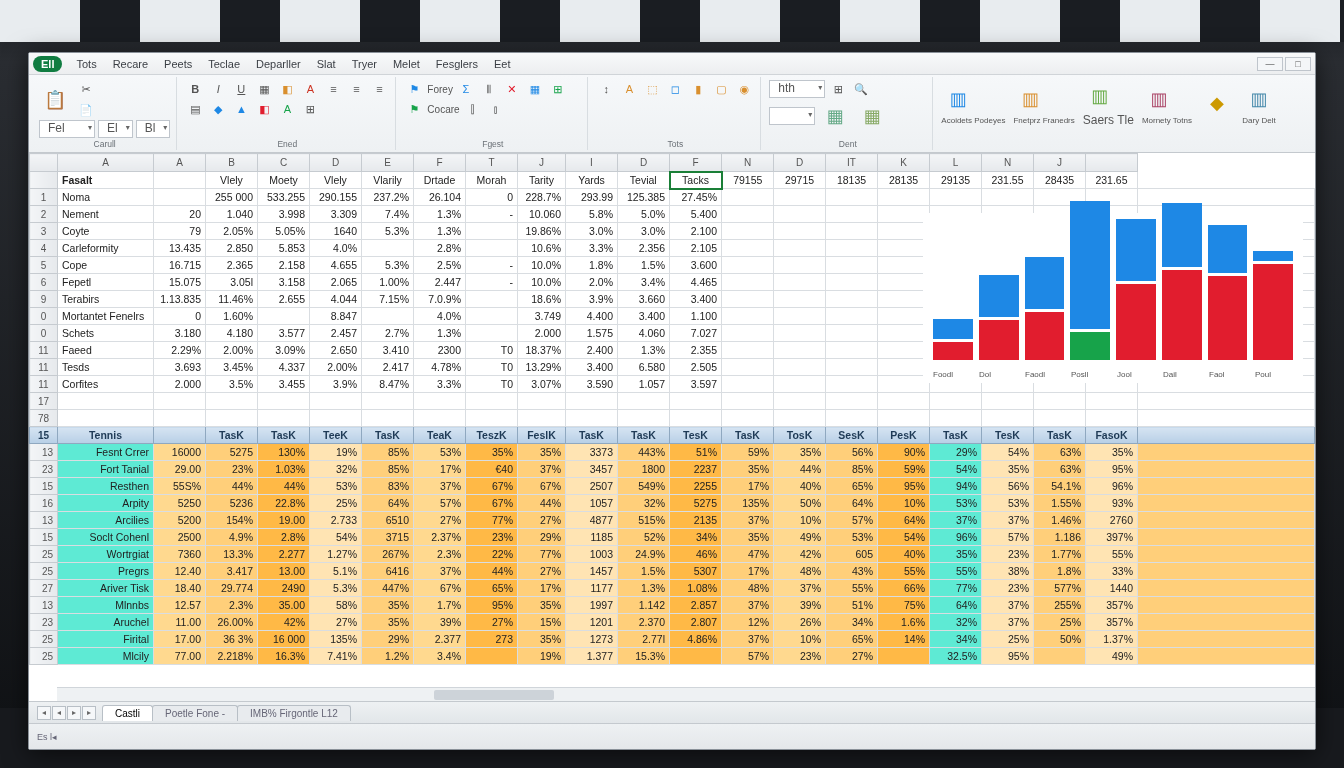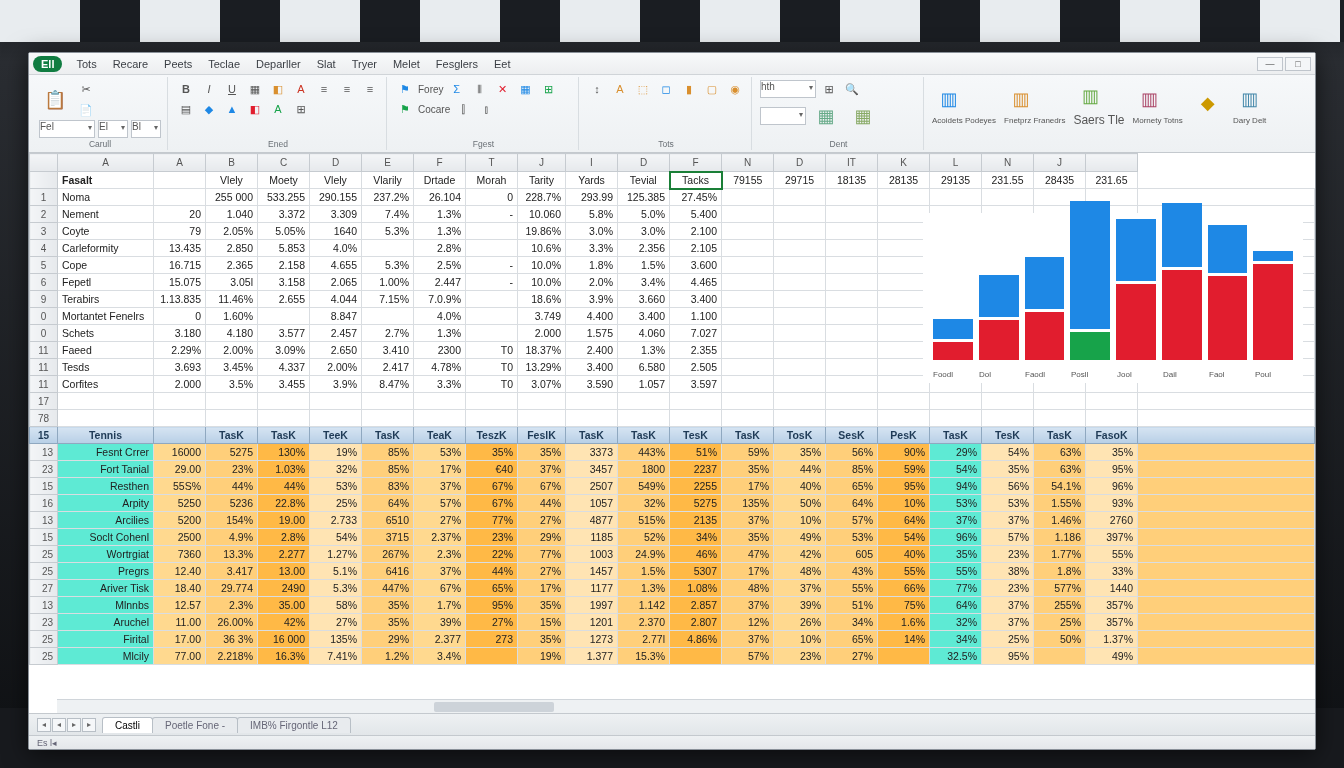--- a/index.html
+++ b/index.html
@@ -12,42 +12,42 @@
 .file-tab{background:#107c41;color:#fff;padding:2px 8px;border-radius:8px;font-weight:600;margin-right:6px}
 .menu-item{padding:2px 8px;color:#3a3e44;cursor:pointer}
 .winbtns{margin-left:auto;display:flex;gap:2px}
 .winbtn{width:26px;height:14px;border:1px solid #bfc5cc;background:#f4f6f8;font-size:9px;display:flex;align-items:center;justify-content:center;color:#555}
 .ribbon{height:78px;background:linear-gradient(#f6f8fa,#eef1f3);border-bottom:1px solid #c4c9ce;display:flex;padding:2px 4px;gap:2px;font-size:9px;color:#555}
 .ribgroup{border-right:1px solid #d8dde1;padding:2px 6px 0;display:flex;flex-direction:column;min-width:40px}
 .ribrow{display:flex;gap:3px;align-items:center;flex-wrap:wrap}
 .ribbtn{width:20px;height:20px;border:1px solid transparent;border-radius:2px;display:flex;align-items:center;justify-content:center;font-size:11px}
 .ribbtn.big{width:34px;height:34px;font-size:18px}
 .riblabel{font-size:8.5px;color:#6a7076;text-align:center;margin-top:auto;padding-bottom:1px}
-.ribsel{height:18px;border:1px solid #bfc5cc;background:#fff;font-size:10px;padding:0 14px 0 0;min-width:56px;position:relative}
+.ribsel{height:18px;border:1px solid #bfc5cc;background:#fff;font-size:12px;padding:0 14px 0 8px;min-width:56px;position:relative}
 .ribsel::after{content:"▾";position:absolute;right:2px;top:2px;font-size:8px;color:#666}
 .grid-wrap{flex:1;overflow:hidden;position:relative;background:#fff}
 table{border-collapse:collapse;table-layout:fixed;font-size:10.5px;color:#222}
 .col-hdr td,.col-hdr th{background:linear-gradient(#f3f5f7,#e6e9ec);border:1px solid #c6cbd0;height:18px;text-align:center;font-weight:400;color:#555;font-size:10px}
 .row-hdr{background:linear-gradient(90deg,#f3f5f7,#e6e9ec);border:1px solid #c6cbd0;text-align:center;color:#555;font-size:10px;width:28px}
 td{border:1px solid #d9dde1;height:17px;padding:0 4px;text-align:right;white-space:nowrap;overflow:hidden}
 td.l{text-align:left}
 td.c{text-align:center}
 .hdr2 td{background:linear-gradient(#d6e4f2,#b7cfe6);font-weight:600;text-align:center;border:1px solid #8fa8c0;color:#1e3a56}
 .heat td{text-align:right}
 .h1{background:#ffe4b3}.h2{background:#ffcf7a}.h3{background:#ffb946}.h5{background:#5eead4}.h6{background:#ffd98f}
 .chart{position:absolute;top:60px;right:12px;width:380px;height:170px;background:#fff;display:flex;align-items:flex-end;gap:6px;padding:6px 10px 22px;pointer-events:none}
 .bar{flex:1;display:flex;flex-direction:column;align-items:center;gap:2px}
 .barfill{width:100%}
 .barlbl{font-size:8px;color:#555;position:absolute;bottom:4px}
 .tabs{height:22px;background:linear-gradient(#eef1f3,#e2e6e9);border-top:1px solid #c4c9ce;display:flex;align-items:center;padding:0 8px;font-size:10px;gap:0}
 .sheet-nav{display:flex;gap:1px;margin-right:6px}
 .sheet-nav span{width:14px;height:14px;border:1px solid #b8bfc6;background:#f5f7f9;font-size:8px;display:flex;align-items:center;justify-content:center;color:#666}
 .tab{padding:2px 12px;border:1px solid #b8bfc6;border-bottom:none;background:#fff;border-radius:3px 3px 0 0;margin-right:-1px}
 .tab.inactive{background:#e8ebee;color:#667}
-.status{height:14px;background:linear-gradient(#eef1f3,#e4e7ea);border-top:1px solid #c4c9ce;font-size:9px;color:#667;display:flex;align-items:center;padding:0 8px;gap:0}
+.status{height:26px;background:linear-gradient(#eef1f3,#e4e7ea);border-top:1px solid #c4c9ce;font-size:9px;color:#667;display:flex;align-items:center;padding:0 8px;gap:0}
 .scrollbar-h{position:absolute;bottom:0;left:28px;right:0;height:14px;background:#eef1f3;border-top:1px solid #d0d5da}
 .scrollbar-h::before{content:"";position:absolute;left:30%;width:120px;height:10px;top:2px;background:#cdd3d9;border-radius:2px}
 </style>
 </head>
 <body>
 
 <div class="photo-bg"></div>
 <div class="window">
 
   <div class="menubar">
@@ -278,21 +278,21 @@
             <td class=""></td>
             <td class=""></td>
             <td class=""></td>
             <td></td>
           </tr>
           <tr>
             <td class="row-hdr">2</td>
             <td class="l">Nement</td>
             <td class="">20</td>
             <td class="">1.040</td>
-            <td class="">3.372</td>
+            <td class="">3.998</td>
             <td class="">3.309</td>
             <td class="">7.4%</td>
             <td class="">1.3%</td>
             <td class="">-</td>
             <td class="">10.060</td>
             <td class="">5.8%</td>
             <td class="">5.0%</td>
             <td class="">5.400</td>
             <td class=""></td>
             <td class=""></td>

